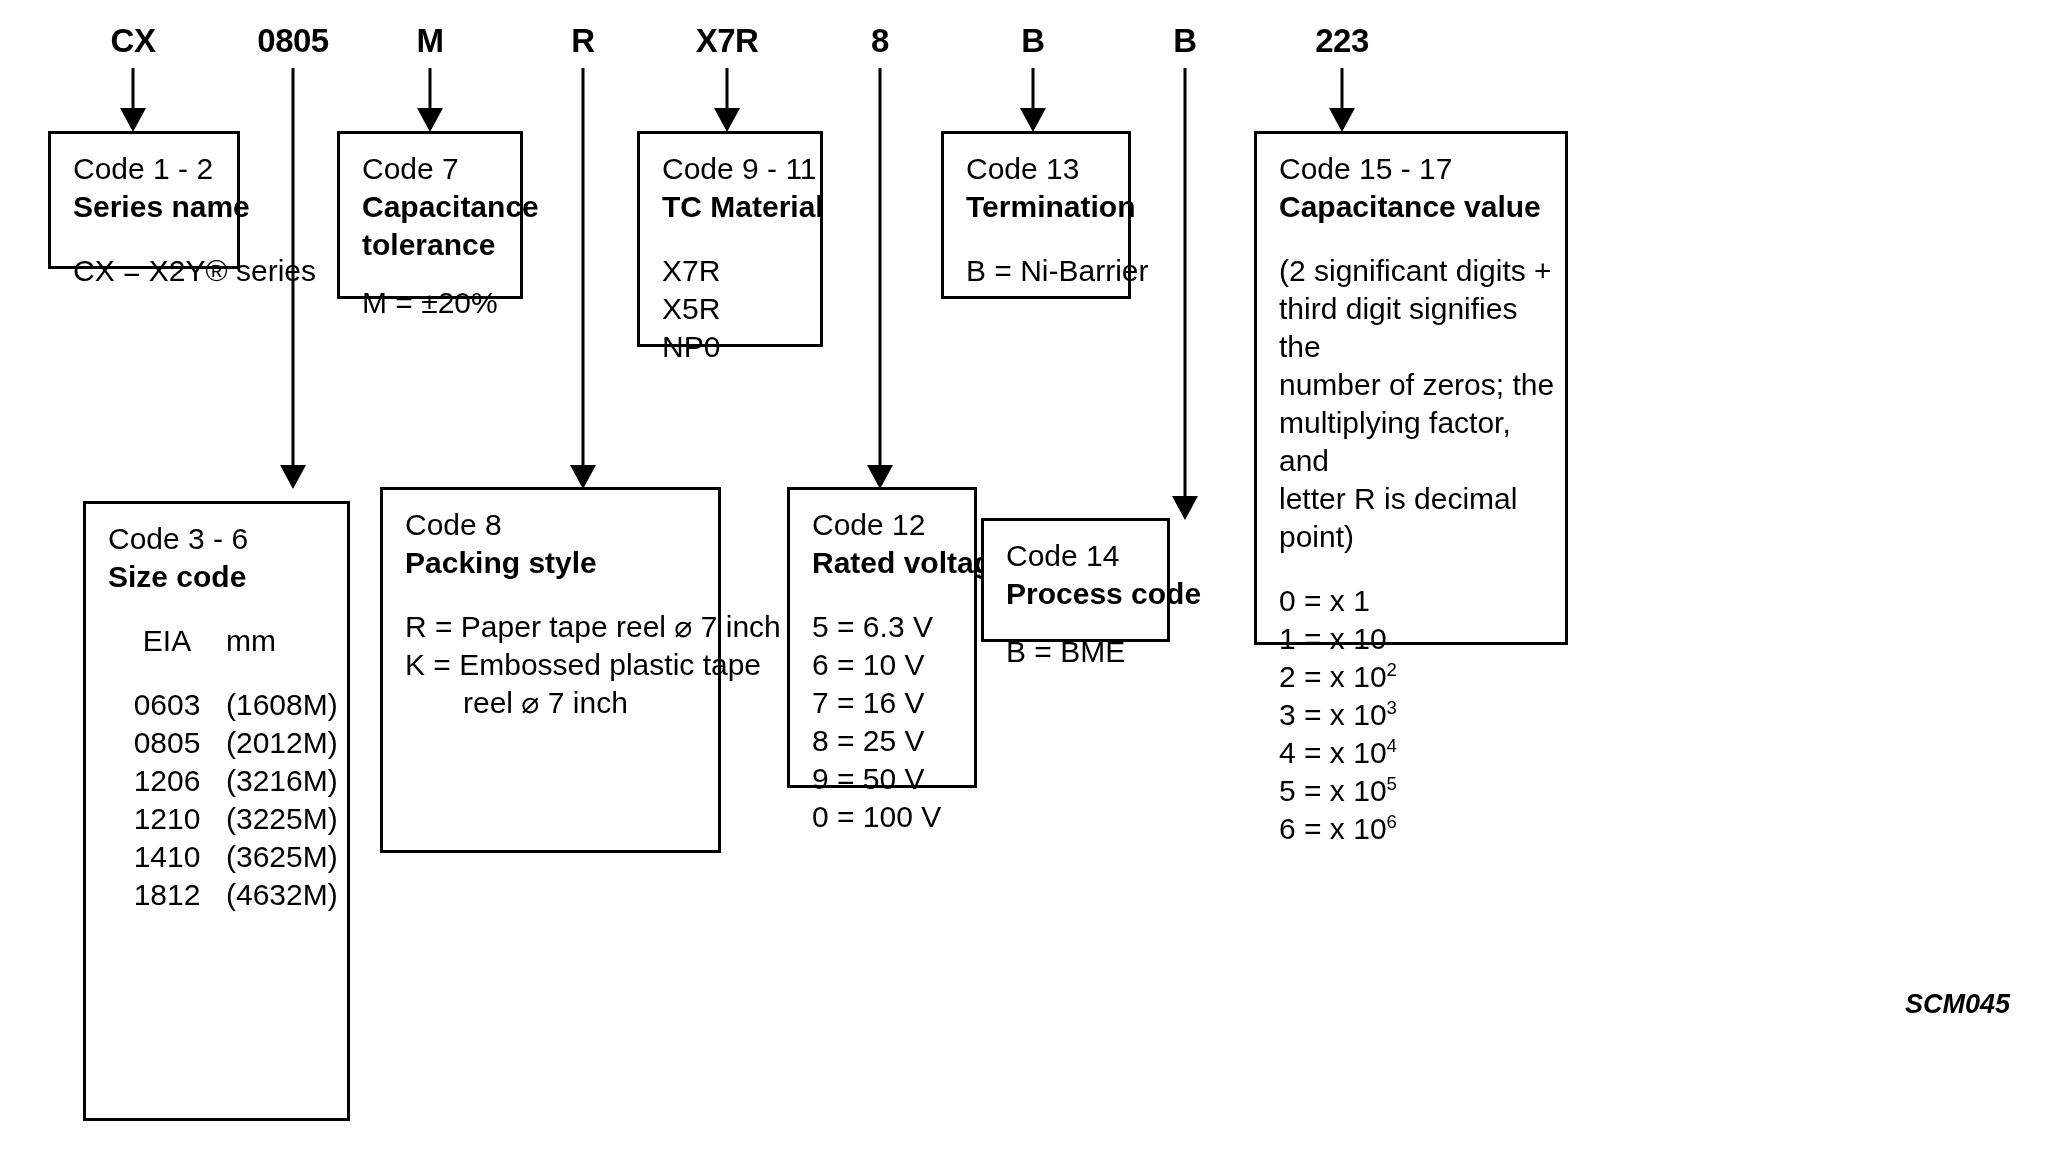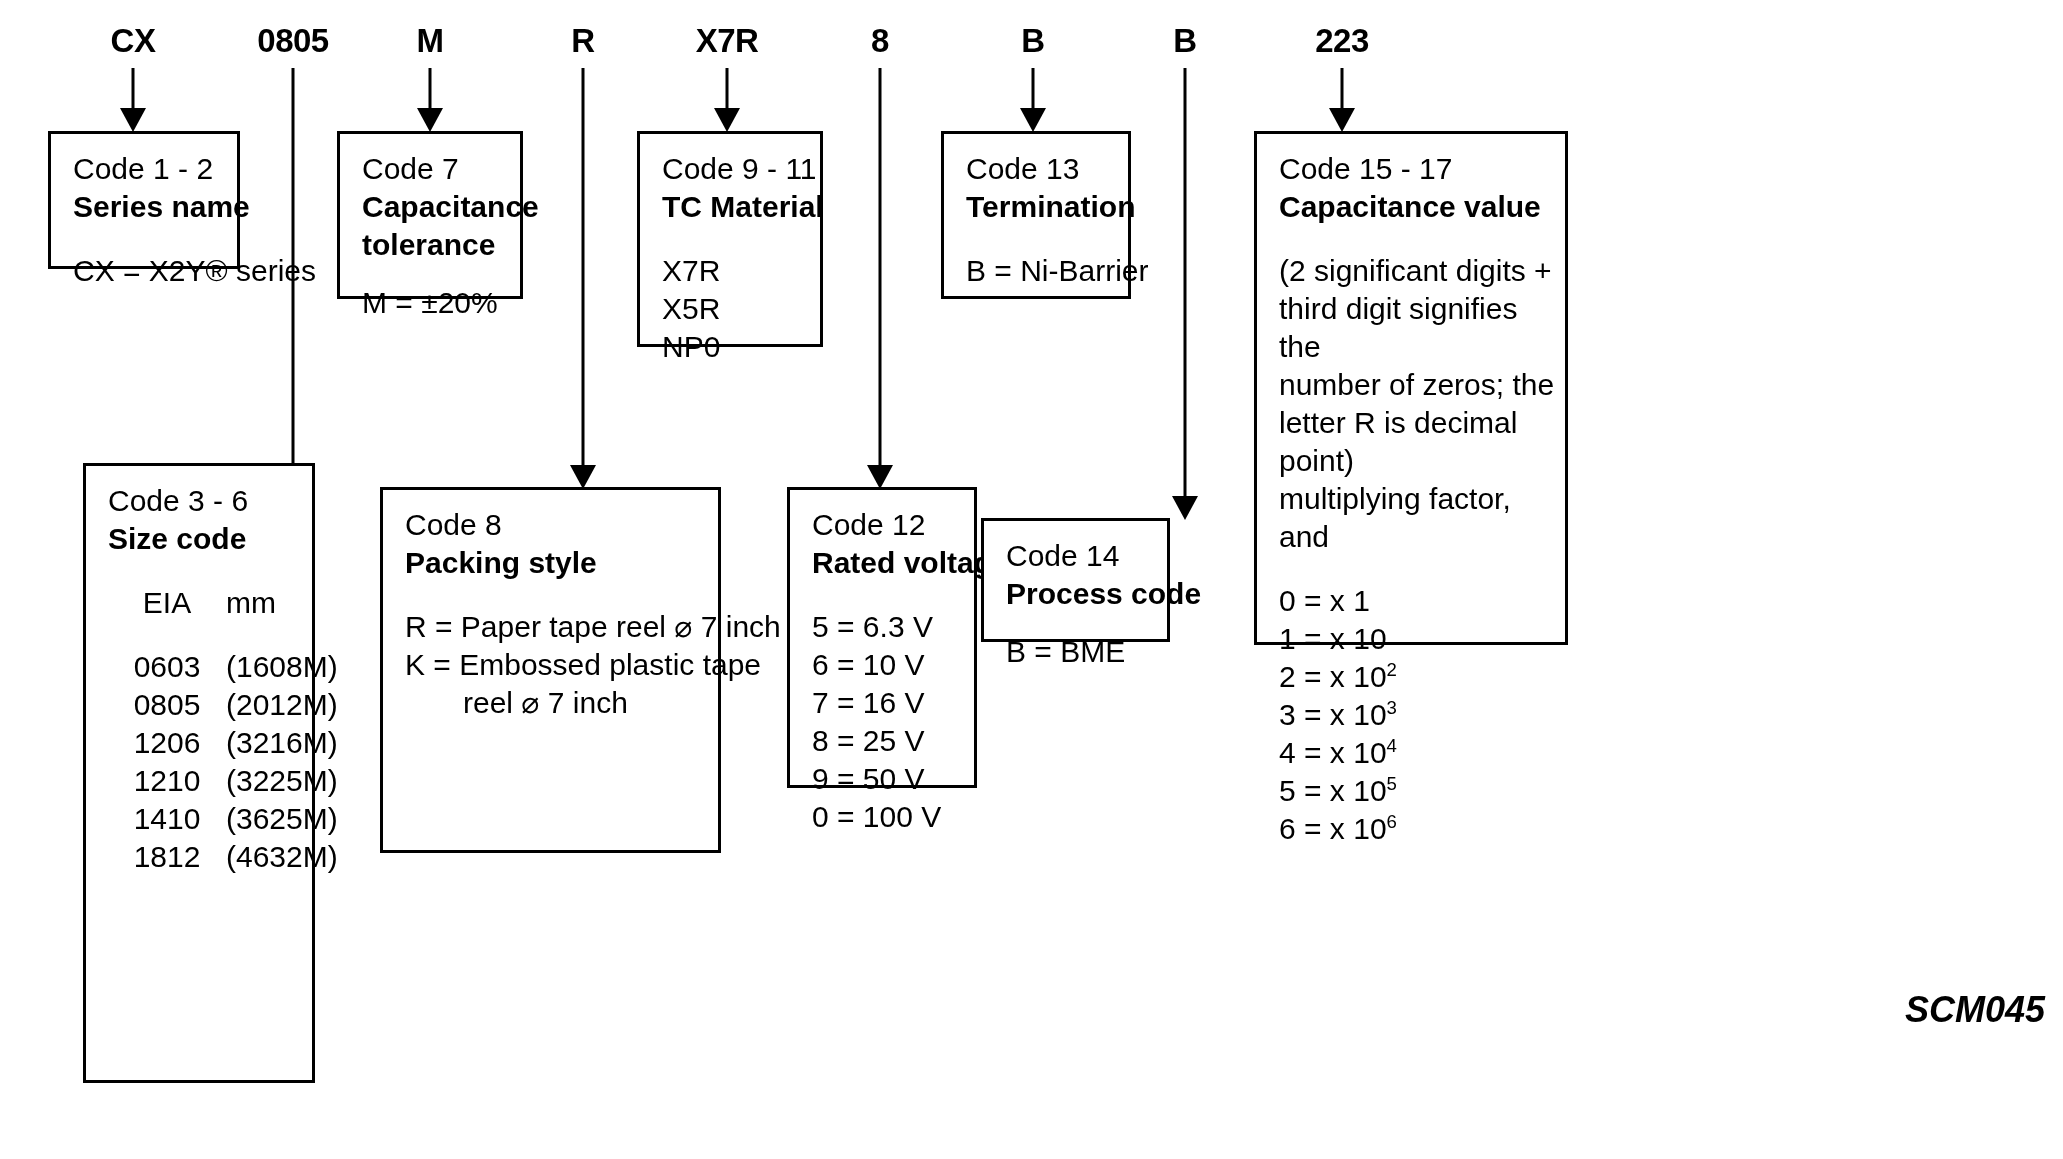--- a/index.html
+++ b/index.html
@@ -79,21 +79,21 @@
   }
   .two-col .c1{width:118px;flex:0 0 118px;text-align:center;}
   .two-col .c2{white-space:nowrap;}
   sup{font-size:0.62em;vertical-align:super;line-height:0;}
 
   
   .doc-code{
     position:absolute;
     font-style:italic;
     font-weight:bold;
-    font-size:36px;
+    font-size:27px;
     white-space:nowrap;
   }
 </style>
 </head>
 <body>
 
 <div id="stage">
 
   <div class="seg-label" style="left:133px;top:24px;">CX</div>
   <div class="seg-label" style="left:293px;top:24px;">0805</div>
@@ -172,34 +172,34 @@
   </div>
 
   <div class="box" style="left:1254px;top:131px;width:314px;height:514px;">
     <div class="box-inner">
       <div class="code-line">Code 15 - 17</div>
       <div class="title-line">Capacitance value</div>
       <div class="gap"></div>
       <div class="body-wrap">(2 significant digits +</div>
       <div class="body-wrap">third digit signifies the</div>
       <div class="body-wrap">number of zeros; the</div>
+      <div class="body-wrap">multiplying factor, and</div>
       <div class="body-wrap">letter R is decimal point)</div>
-      <div class="body-wrap">multiplying factor, and</div>
       <div class="gap"></div>
       <div class="body-line"><span>0 = x 1</span><sup></sup></div>
       <div class="body-line"><span>1 = x 10</span><sup></sup></div>
       <div class="body-line"><span>2 = x 10</span><sup>2</sup></div>
       <div class="body-line"><span>3 = x 10</span><sup>3</sup></div>
       <div class="body-line"><span>4 = x 10</span><sup>4</sup></div>
       <div class="body-line"><span>5 = x 10</span><sup>5</sup></div>
       <div class="body-line"><span>6 = x 10</span><sup>6</sup></div>
     </div>
   </div>
 
-  <div class="box" style="left:83px;top:463px;width:232px;height:620px;padding-left:15px;">
+  <div class="box" style="left:83px;top:501px;width:267px;height:620px;padding-left:15px;">
     <div class="box-inner">
       <div class="code-line">Code 3 - 6</div>
       <div class="title-line">Size code</div>
       <div class="gap"></div>
       <div class="two-col">
         <span class="c1">EIA</span>
         <span class="c2">mm</span>
       </div>
       <div class="gap"></div>
       <div class="two-col">

